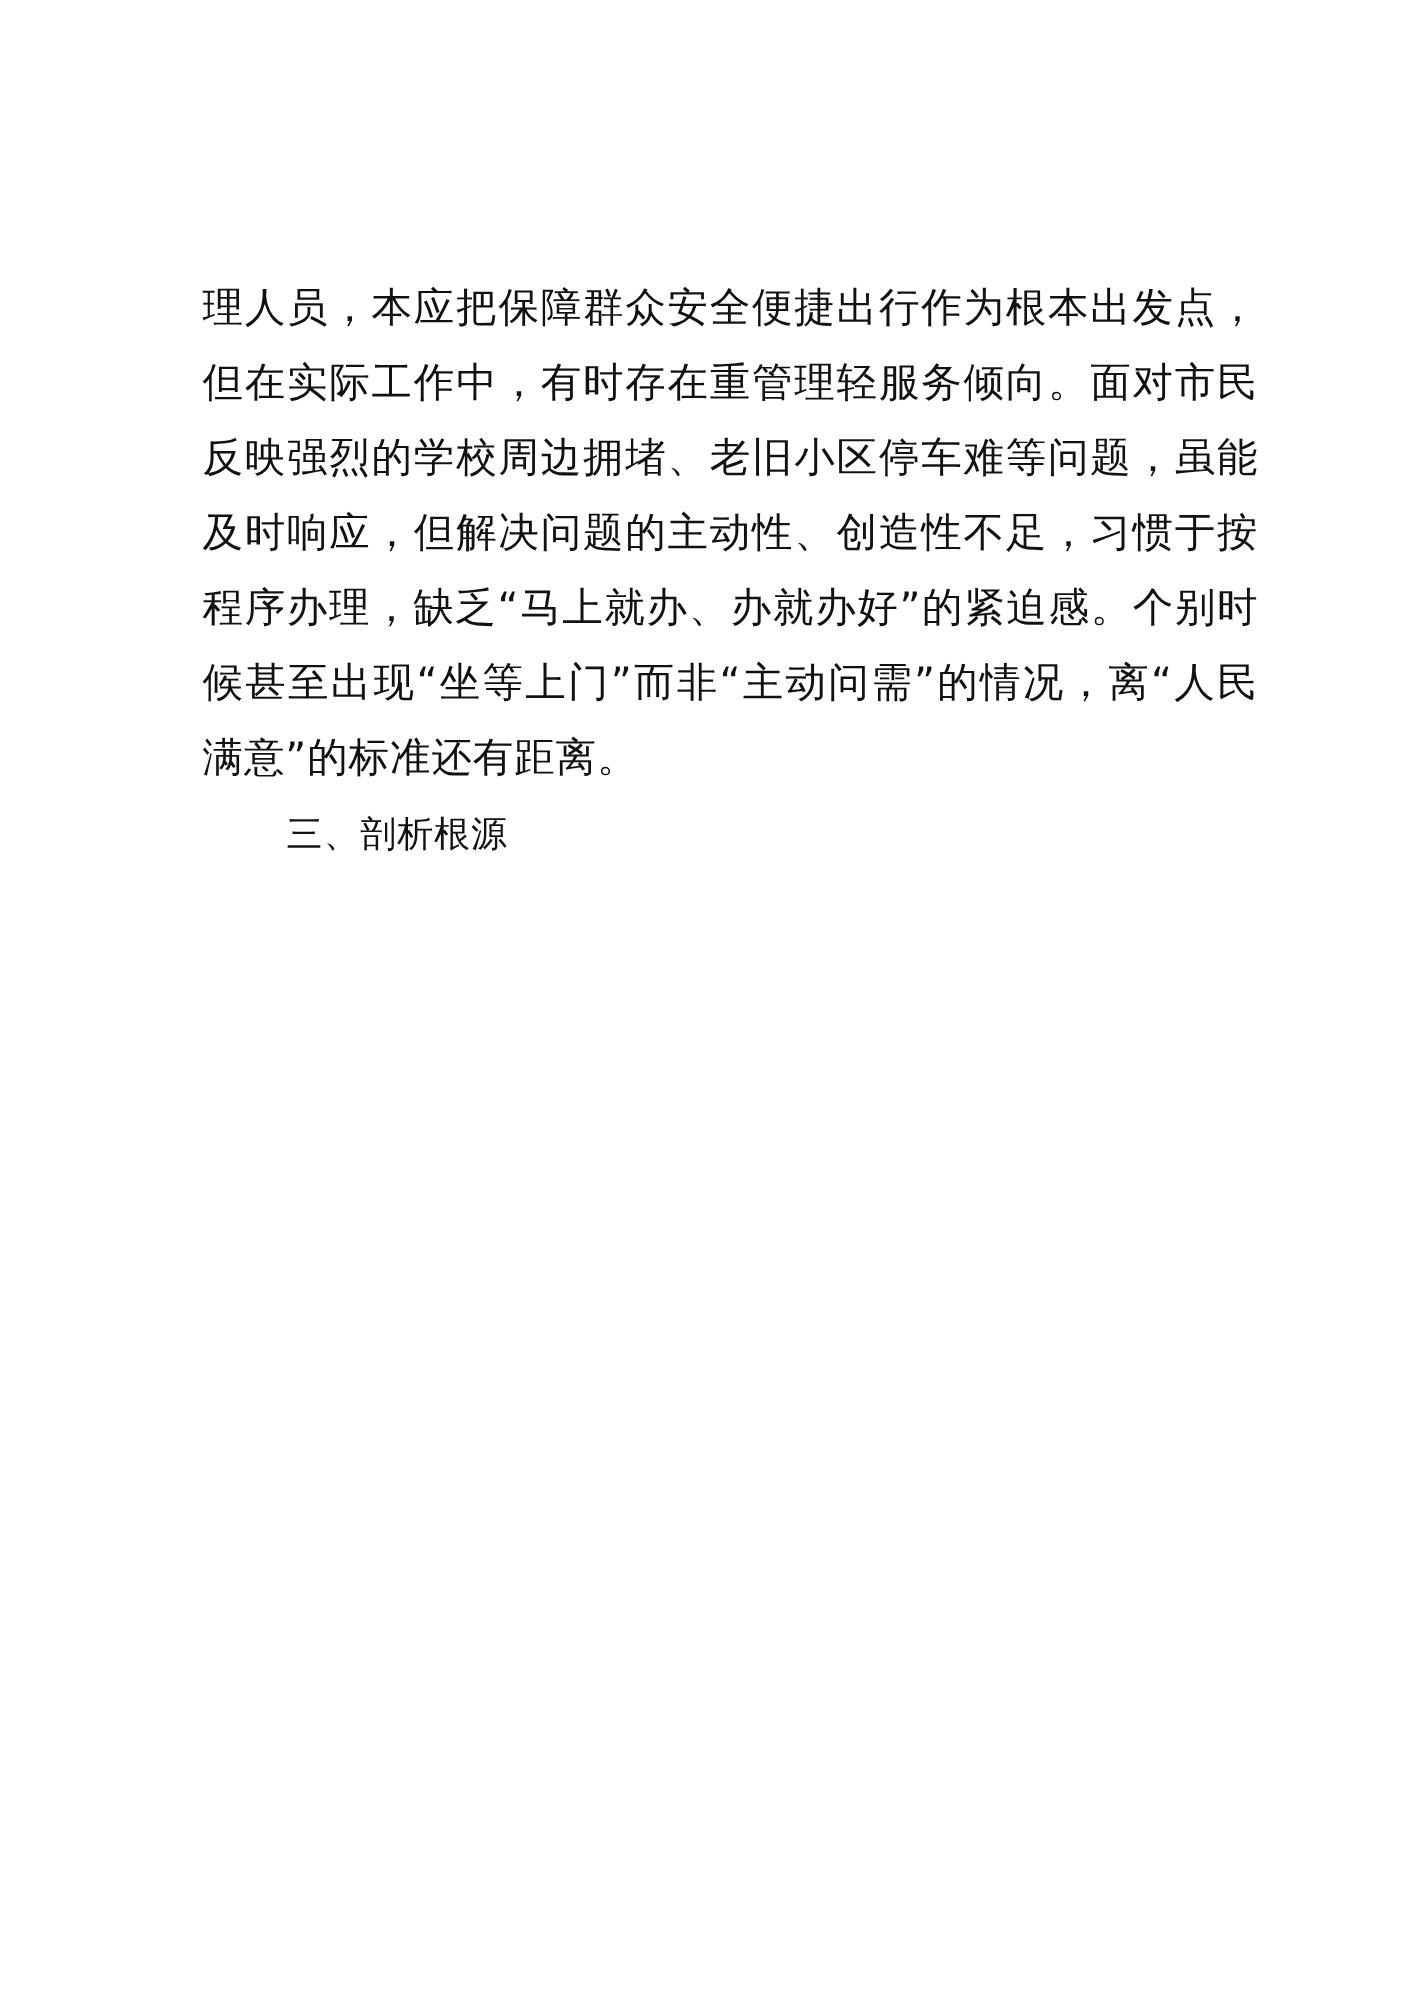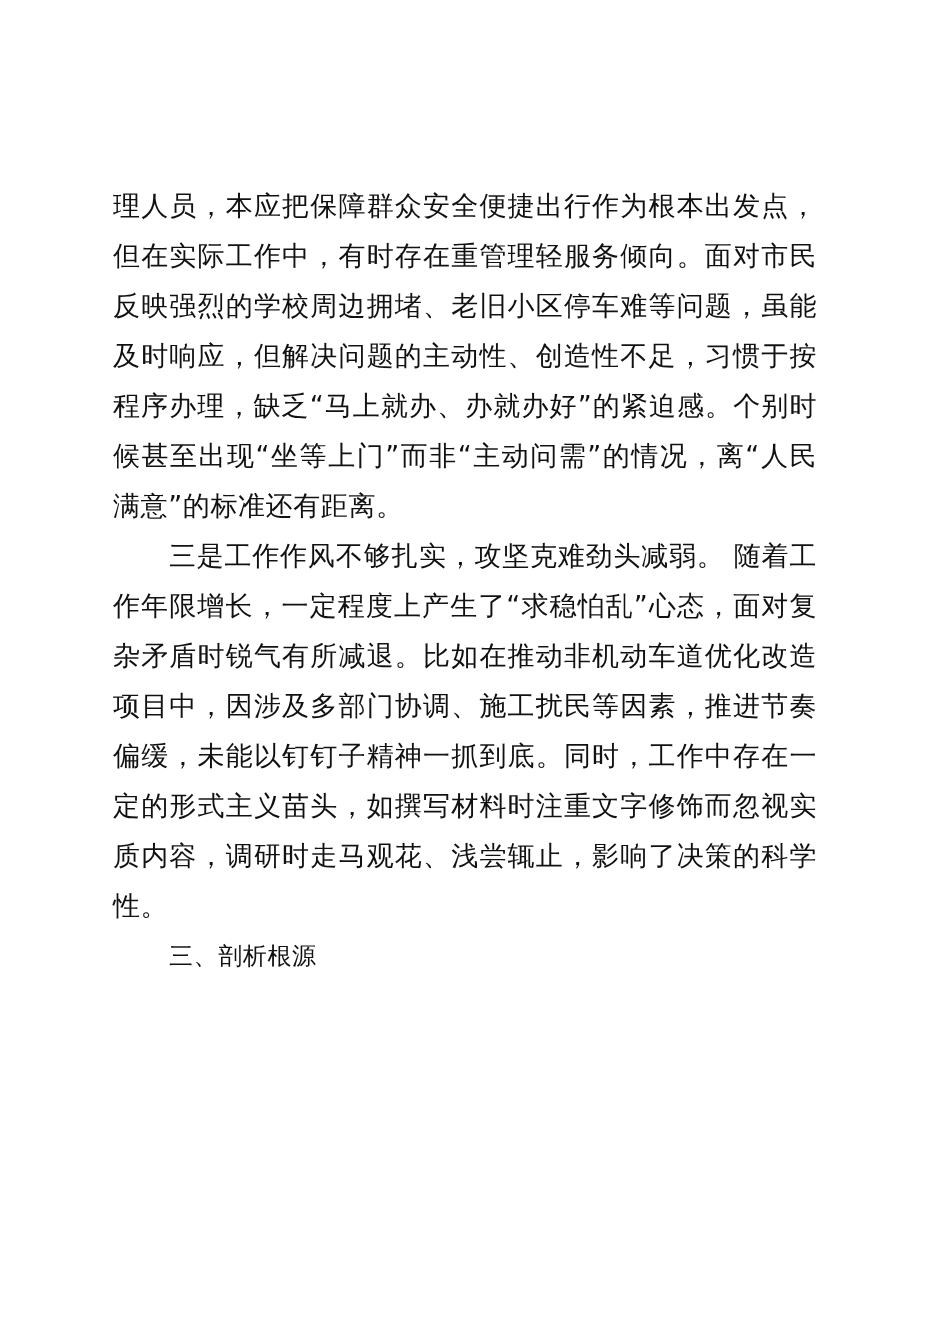--- a/index.html
+++ b/index.html
@@ -8,21 +8,21 @@
       background: #ffffff;
     }
     body {
       width: 950px;
       height: 1344px;
       position: relative;
       overflow: hidden;
     }
     .page {
       position: absolute;
-      left: 113px;
+      left: 135px;
       top: 181px;
       width: 704px;
       color: #111111;
       font-family: "DejaVu Sans", "Liberation Sans", sans-serif;
       font-size: 27px;
       line-height: 50px;
       letter-spacing: 0.6px;
     }
     .para {
       margin: 0;
@@ -40,15 +40,14 @@
       font-weight: normal;
       font-size: 24px;
       line-height: 50px;
     }
   </style>
 </head>
 <body>
 
 <div class="page">
   <p class="para">理人员，本应把保障群众安全便捷出行作为根本出发点，但在实际工作中，有时存在重管理轻服务倾向。面对市民反映强烈的学校周边拥堵、老旧小区停车难等问题，虽能及时响应，但解决问题的主动性、创造性不足，习惯于按程序办理，缺乏“马上就办、办就办好”的紧迫感。个别时候甚至出现“坐等上门”而非“主动问需”的情况，离“人民满意”的标准还有距离。</p>
-  <p class="para indent">三是工作作风不够扎实，攻坚克难劲头减弱。 随着工作年限增长，一定程度上产生了“求稳怕乱”心态，面对复杂矛盾时锐气有所减退。比如在推动非机动车道优化改造项目中，因涉及多部门协调、施工扰民等因素，推进节奏偏缓，未能以钉钉子精神一抓到底。同时，工作中存在一定的形式主义苗头，如撰写材料时注重文字修饰而忽视实质内容，调研时走马观花、浅尝辄止，影响了决策的科学性。</p>
   <h2 class="heading">三、剖析根源</h2>
 </div>
 
 </body></html>

